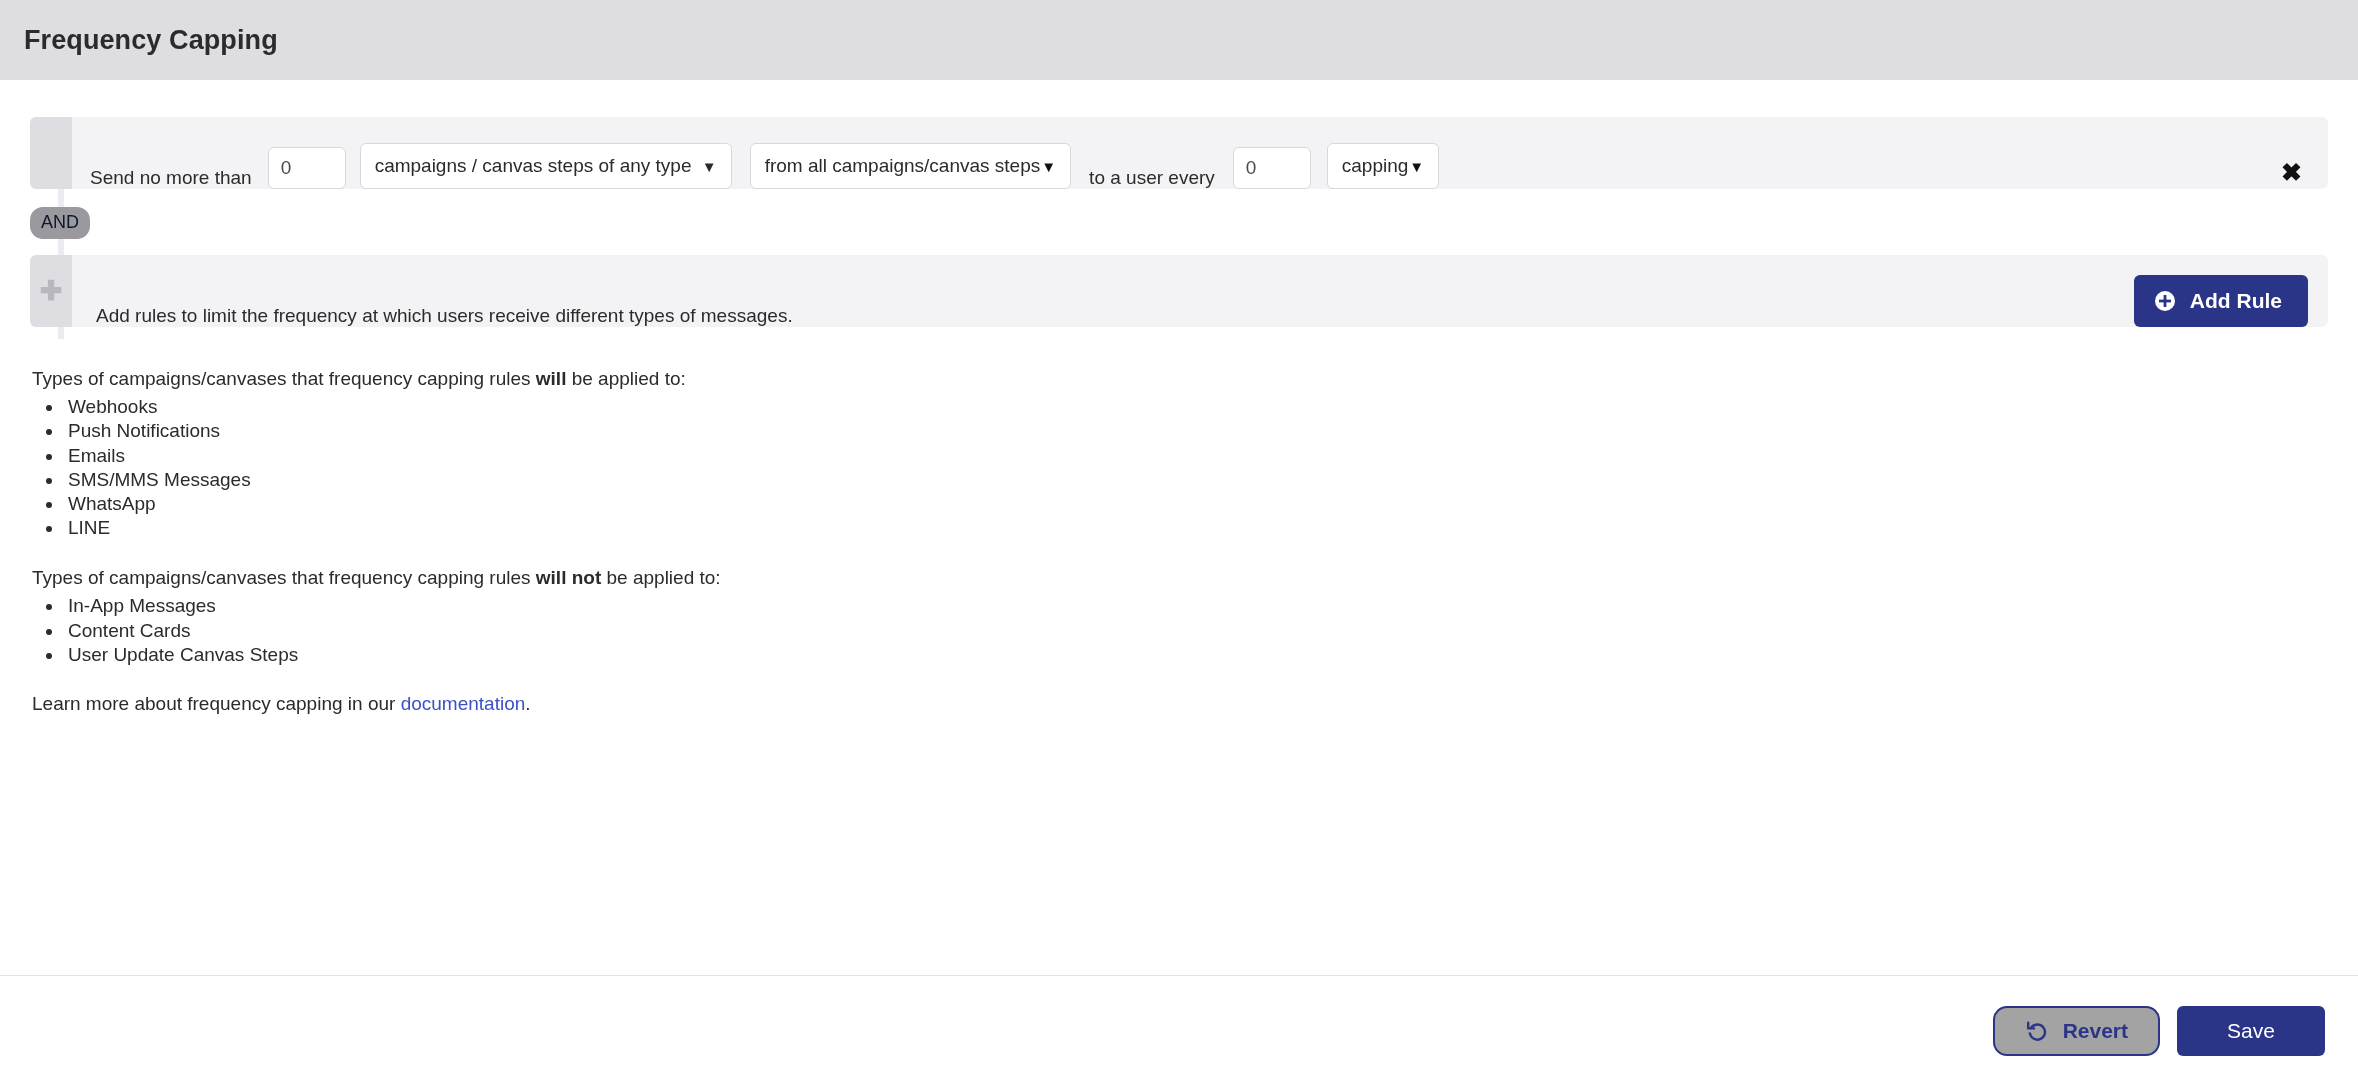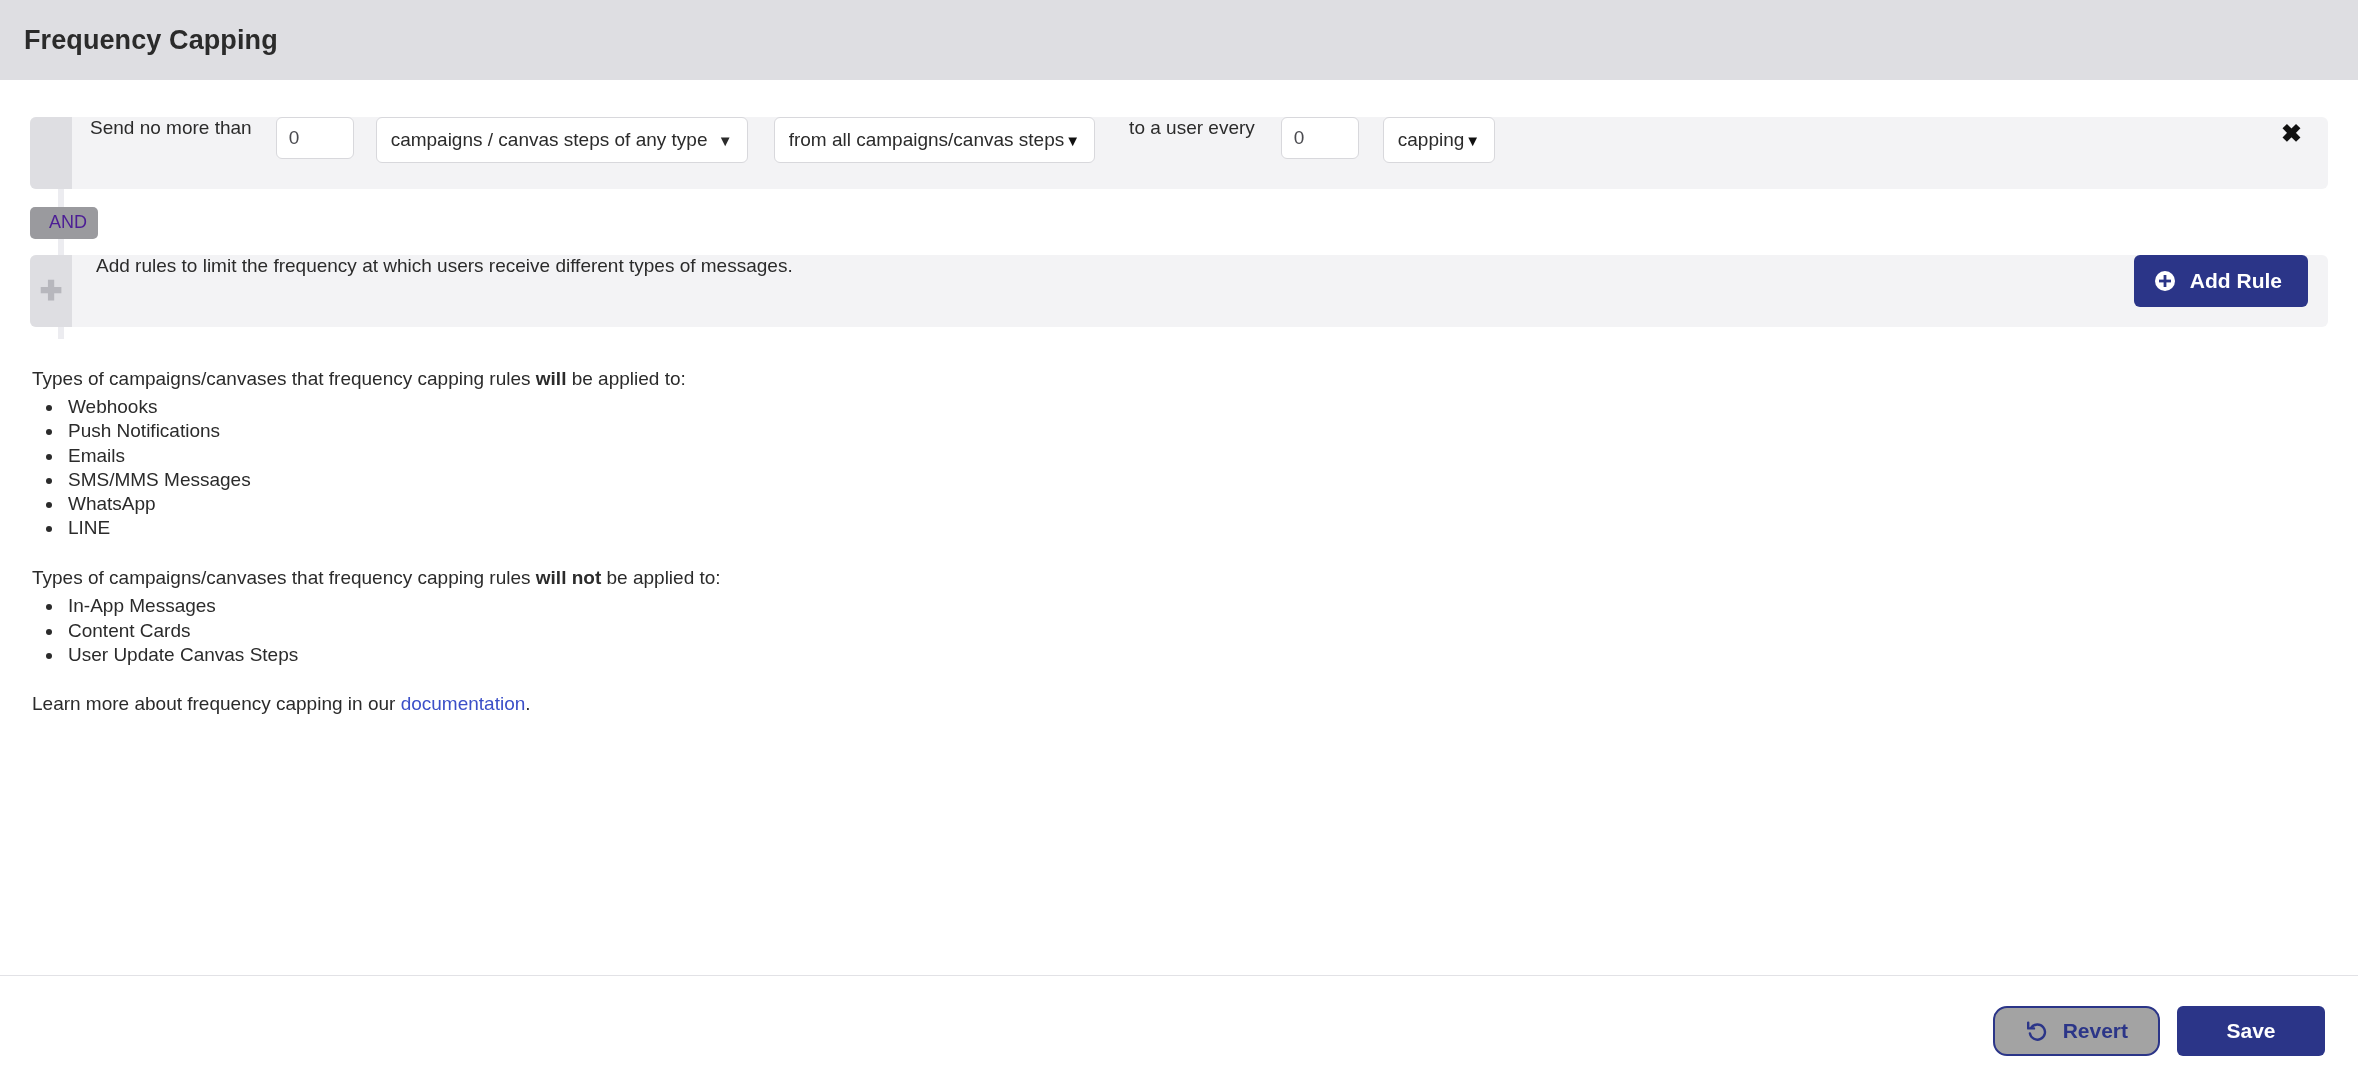--- a/index.html
+++ b/index.html
@@ -72,23 +72,23 @@
   .row-handle.plus {
     color: #b7b7bd;
     font-size: 27px;
     font-weight: bold;
     line-height: 1;
     cursor: pointer;
   }
   .rule-content {
     flex: 1 1 auto;
     display: flex;
-    align-items: flex-start;
+    align-items: flex-end;
     padding: 0 20px 0 18px;
-    gap: 8px;
+    gap: 0;
   }
 
   .field-label {
     font-size: 19px;
     color: #2b2b2b;
     white-space: nowrap;
   }
   .num-input {
     width: 78px;
     height: 42px;
@@ -154,24 +154,24 @@
   .and-wrap {
     position: relative;
     height: 66px;
     z-index: 2;
   }
   .and-badge {
     position: absolute;
     left: 0px;
     top: 18px;
     background: #9a9a9e;
-    color: #4c1d95;
+    color: #0f172a;
     font-size: 18px;
-    border-radius: 5px;
-    padding: 5px 11px 6px 19px;
+    border-radius: 13px;
+    padding: 5px 11px 6px 11px;
     cursor: pointer;
   }
 
   .addrule-row .rule-content {
     padding-left: 24px;
     min-height: 72px;
   }
   .addrule-text {
     font-size: 19px;
     color: #2b2b2b;
@@ -255,21 +255,21 @@
   }
   .btn-save {
     height: 50px;
     min-width: 148px;
     border: none;
     border-radius: 6px;
     background: #2b3588;
     color: #ffffff;
     font-family: "Liberation Sans", sans-serif;
     font-size: 21px;
-    font-weight: bold;
+    font-weight: normal;
     display: flex;
     align-items: center;
     justify-content: center;
     padding: 0 34px;
     cursor: pointer;
   }
   .undo-icon { width: 24px; height: 24px; display: inline-block; }
   b { font-weight: bold; }
 </style>
 </head>

